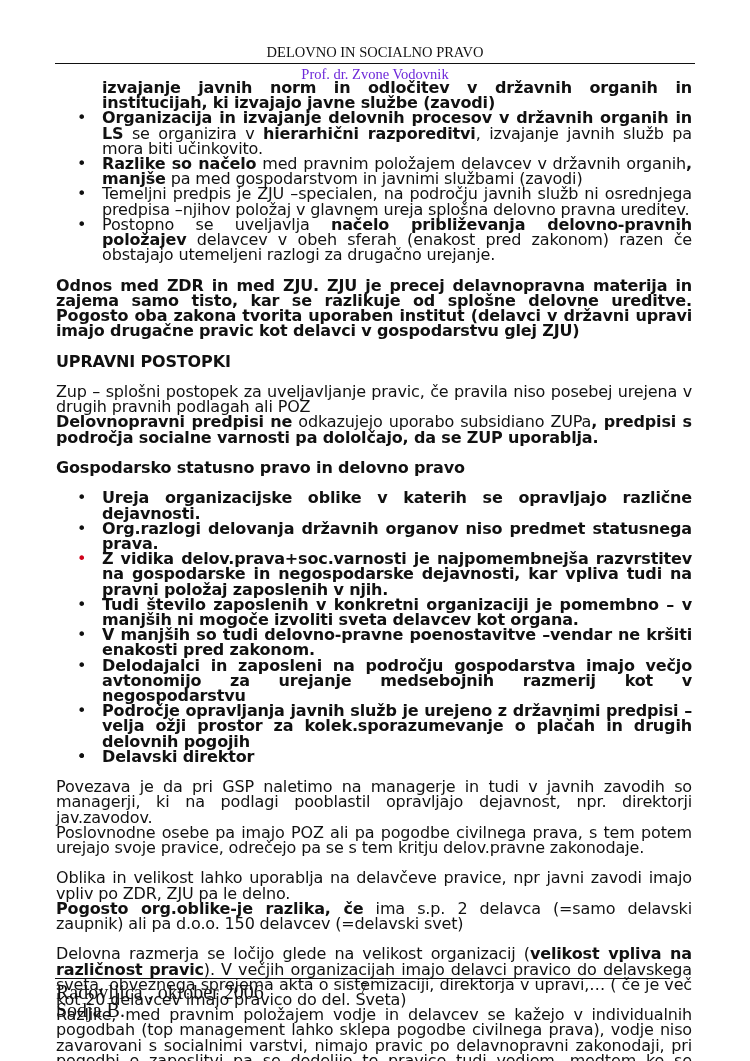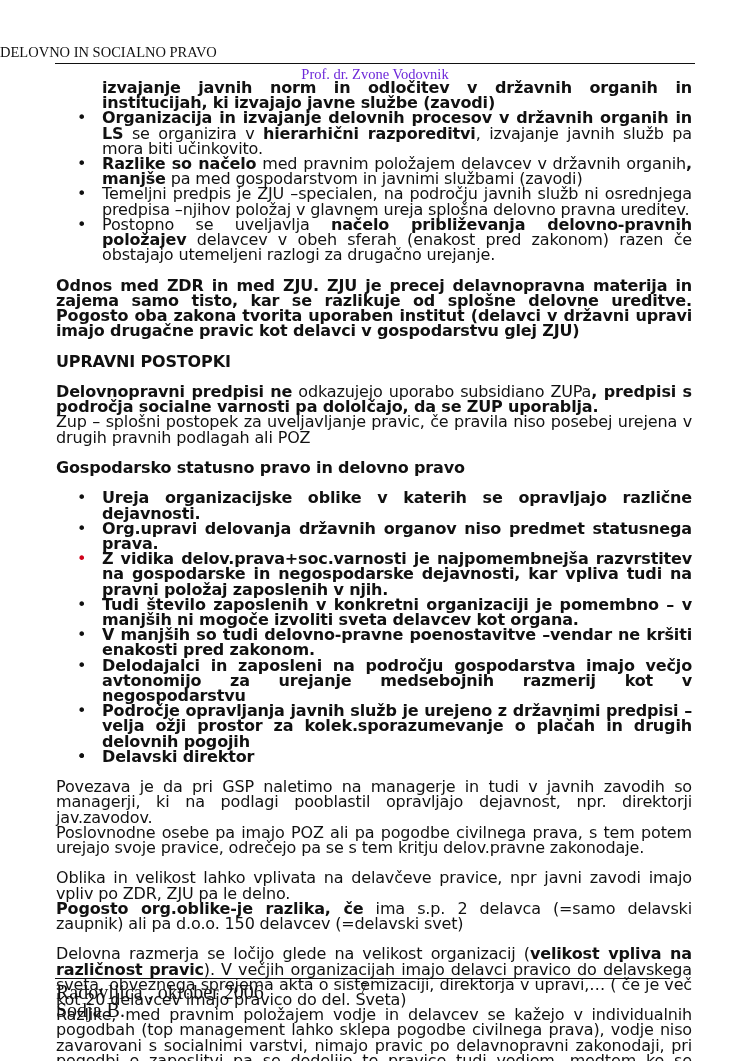--- a/index.html
+++ b/index.html
@@ -1,18 +1,18 @@
 <!DOCTYPE html>
 <html><head>
 <meta charset="utf-8">
 <style>
   html, body { margin: 0; padding: 0; background: #ffffff; }
   body { width: 750px; height: 1061px; position: relative; overflow: hidden; color: #111; }
   .page { position: absolute; left: 0; top: 0; width: 750px; height: 1061px; }
-  .hdr-title { position: absolute; left: 0; width: 750px; top: 44px; 
+  .hdr-title { position: absolute; left: 0; width: 750px; top: 44px; text-align: center;
     font-family: "Liberation Serif", serif; font-size: 14.5px; color: #111; }
   .hdr-rule { position: absolute; left: 55px; width: 640px; top: 63px; border-top: 1px solid #111; }
   .hdr-author { position: absolute; left: 0; width: 750px; top: 66px; text-align: center;
     font-family: "Liberation Serif", serif; font-size: 14.5px; color: #6d28d9; }
   .body { position: absolute; left: 56px; width: 636px; top: 80px;
     font-family: "DejaVu Sans", sans-serif; font-size: 16px; line-height: 15.2px; text-align: justify; letter-spacing: -0.15px; }
   .body p { margin: 0; }
   .gap { height: 15.2px; }
   .b { font-weight: bold; }
   .u { }
@@ -39,41 +39,41 @@
       <li><span class="dot">•</span><span class="b">Organizacija in izvajanje delovnih procesov  v državnih organih in LS</span><span> se organizira v </span><span class="b">hierarhični razporeditvi</span><span>, izvajanje javnih služb pa mora biti učinkovito.</span></li>
       <li><span class="dot">•</span><span class="b">Razlike so načelo</span><span> med pravnim položajem delavcev v državnih organih</span><span class="b">, manjše</span><span> pa med gospodarstvom in  javnimi službami (zavodi)</span></li>
       <li><span class="dot">•</span><span class="b"></span><span>Temeljni predpis je ZJU –specialen, na področju javnih služb ni osrednjega predpisa –njihov položaj v glavnem ureja splošna delovno pravna ureditev.</span><span class="b"></span><span></span></li>
       <li><span class="dot">•</span><span class="b"></span><span>Postopno se uveljavlja </span><span class="b">načelo približevanja delovno-pravnih položajev</span><span> delavcev v obeh sferah (enakost pred zakonom) razen če obstajajo utemeljeni razlogi za drugačno urejanje.</span></li>
     </ul>
     <div class="gap"></div>
     <p class="b">Odnos med ZDR in med ZJU. ZJU je precej delavnopravna materija in zajema samo tisto, kar se razlikuje od splošne delovne ureditve. Pogosto oba zakona tvorita uporaben institut (delavci v  državni upravi  imajo drugačne pravic kot delavci v gospodarstvu glej ZJU)</p>
     <div class="gap"></div>
     <p class="b">UPRAVNI POSTOPKI</p>
     <div class="gap"></div>
+    <p>Zup – splošni postopek za uveljavljanje pravic, če pravila  niso posebej urejena v drugih pravnih podlagah ali POZ</p>
     <p><span class="b">Delovnopravni predpisi ne</span><span> odkazujejo uporabo subsidiano ZUPa</span><span class="b">, predpisi s področja socialne varnosti pa  dololčajo, da se ZUP uporablja.</span></p>
-    <p>Zup – splošni postopek za uveljavljanje pravic, če pravila  niso posebej urejena v drugih pravnih podlagah ali POZ</p>
     <div class="gap"></div>
     <p class="b">Gospodarsko statusno pravo in delovno pravo</p>
     <div class="gap"></div>
     <ul class="b">
       <li><span class="dot">•</span><span>Ureja organizacijske oblike v  katerih se opravljajo različne dejavnosti.</span></li>
-      <li><span class="dot">•</span><span>Org.upravi </span><span class="u">delovanja državnih organov</span><span> niso predmet statusnega prava.</span></li>
+      <li><span class="dot">•</span><span>Org.razlogi </span><span class="u">delovanja državnih organov</span><span> niso predmet statusnega prava.</span></li>
       <li><span class="dot red">•</span><span>Z vidika delov.prava+soc.varnosti je najpomembnejša razvrstitev na gospodarske in negospodarske dejavnosti, kar vpliva tudi na pravni položaj zaposlenih v njih.</span></li>
       <li><span class="dot">•</span><span>Tudi število zaposlenih v konkretni organizaciji je pomembno – v manjših ni mogoče izvoliti sveta delavcev kot organa.</span></li>
       <li><span class="dot">•</span><span>V manjših so tudi delovno-pravne poenostavitve –vendar ne kršiti enakosti pred zakonom.</span></li>
       <li><span class="dot">•</span><span>Delodajalci in zaposleni na področju gospodarstva imajo večjo avtonomijo za urejanje medsebojnih razmerij kot v negospodarstvu</span></li>
       <li><span class="dot">•</span><span>Področje opravljanja javnih služb je urejeno z državnimi predpisi –velja ožji prostor za kolek.sporazumevanje o plačah in drugih delovnih pogojih</span></li>
       <li><span class="dot">•</span></li>
       <li><span class="dot">•</span><span>Delavski direktor</span></li>
     </ul>
     <div class="gap"></div>
     <p>Povezava je da pri GSP naletimo na managerje in tudi v javnih zavodih so managerji, ki na podlagi pooblastil opravljajo dejavnost, npr. direktorji jav.zavodov.</p>
     <p>Poslovnodne osebe pa imajo POZ ali pa pogodbe civilnega prava, s tem potem urejajo svoje pravice, odrečejo pa se s tem kritju delov.pravne zakonodaje.</p>
     <div class="gap"></div>
-    <p>Oblika in velikost lahko vplivata na delavčeve pravice, npr javni zavodi imajo vpliv po ZDR, ZJU pa le delno.</p>
+    <p>Oblika in velikost lahko uporablja na delavčeve pravice, npr javni zavodi imajo vpliv po ZDR, ZJU pa le delno.</p>
     <p><span class="b">Pogosto org.oblike-je razlika, če</span><span> ima s.p. 2 delavca  (=samo delavski zaupnik) ali pa d.o.o. 150 delavcev (=delavski svet)</span></p>
     <div class="gap"></div>
     <p><span>Delovna razmerja se ločijo glede na velikost organizacij (</span><span class="b">velikost vpliva na različnost pravic</span><span>). V večjih organizacijah imajo delavci pravico do delavskega sveta, obveznega sprejema akta o sistemizaciji, direktorja v upravi,… ( če je več kot 20 delavcev imajo pravico do del. Sveta)</span></p>
     <p>Razlike, med pravnim položajem vodje in delavcev se kažejo v individualnih pogodbah (top management lahko sklepa pogodbe civilnega prava), vodje niso zavarovani s socialnimi varstvi, nimajo pravic po delavnopravni zakonodaji, pri pogodbi o zaposlitvi pa se dodelijo te pravice tudi vodjem, medtem ko se nekatere stvari uredijo na drug način.</p>
   </div>
 
   <div class="ftr-rule"></div>
   <div class="ftr-left">
     <div>Radovljica , oktober 2006</div>
     <div>Sodja  B.</div>

